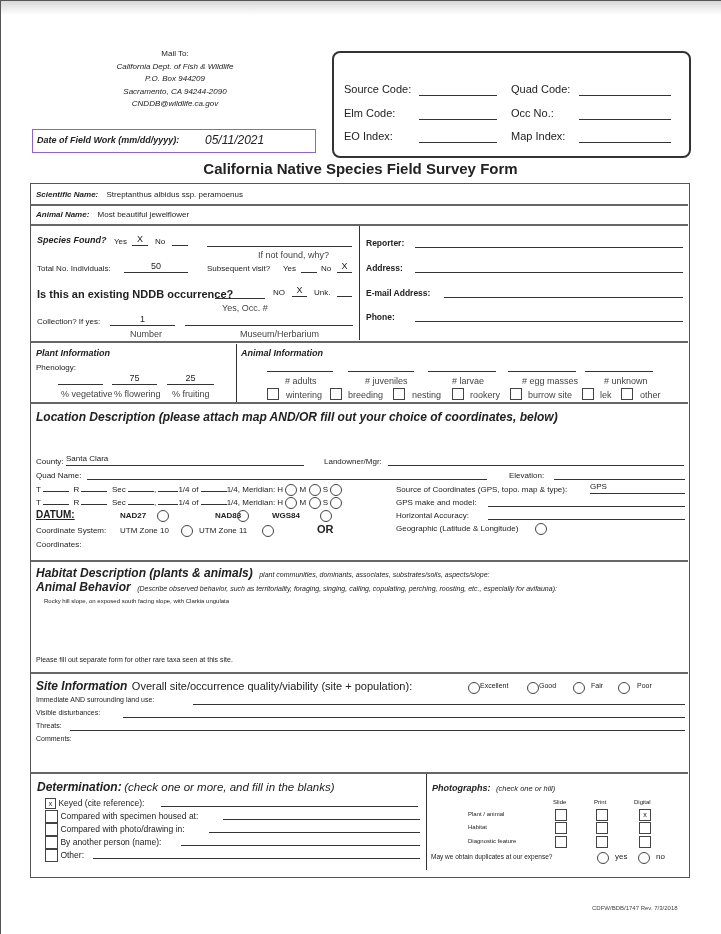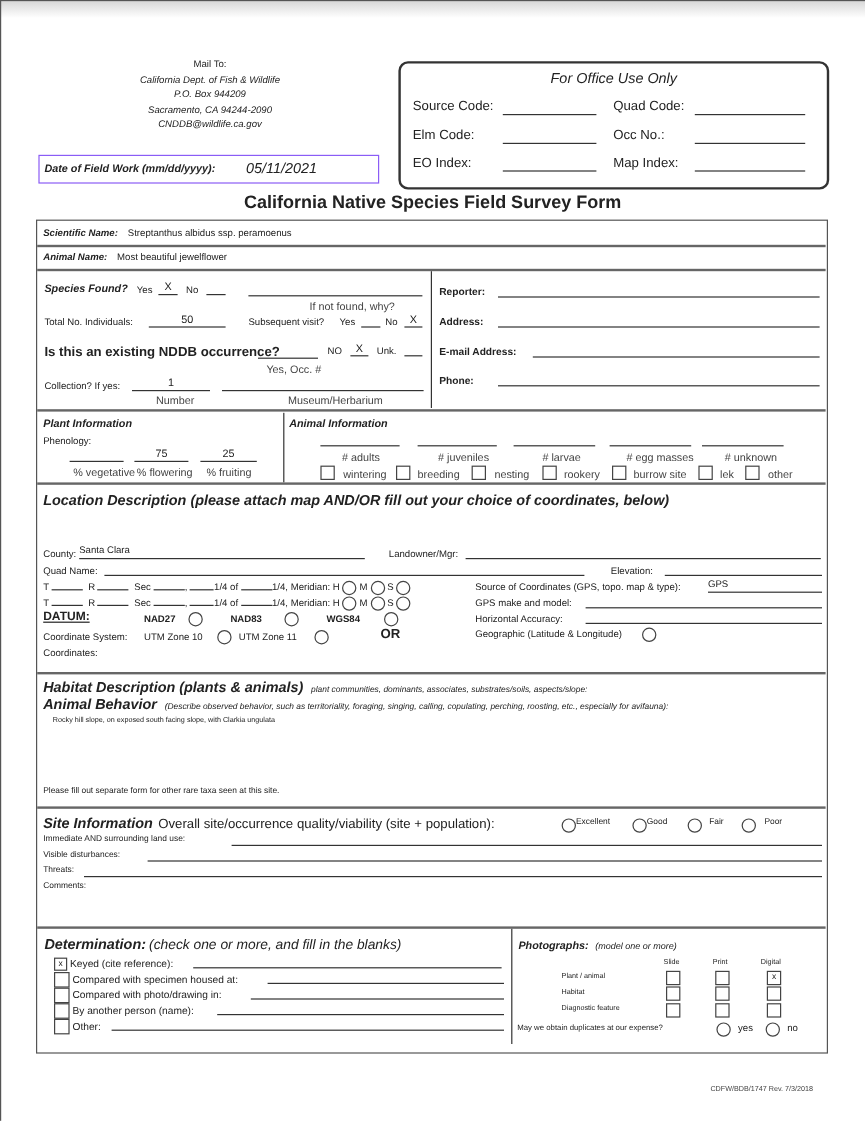--- a/index.html
+++ b/index.html
@@ -37,21 +37,20 @@
   <div class="ital">P.O. Box 944209</div>
   <div class="ital">Sacramento, CA 94244-2090</div>
   <div class="ital">CNDDB@wildlife.ca.gov</div>
 </div>
 <div class="abs" style="left:32px;top:129px;width:282px;height:22px;border:1px solid #8b5cf6;">
   <span class="abs bold ital" style="left:4px;top:5px;font-size:9px;">Date of Field Work (mm/dd/yyyy):</span>
   <span class="abs ital" style="left:172px;top:3px;font-size:12px;">05/11/2021</span>
 </div>
 
 <div class="abs" style="left:332px;top:51px;width:355px;height:103px;border:2px solid #333;border-radius:8px;">
-  <div class="abs ital" style="left:0;top:5px;width:355px;text-align:center;font-size:12px;">For Office Use Only</div>
   <span class="lbl" style="left:10px;top:30px;font-size:11px;text-align:right;">Source Code:</span>
   <span class="ul" style="left:85px;top:42px;width:78px;"></span>
   <span class="lbl" style="left:177px;top:30px;font-size:11px;">Quad Code:</span>
   <span class="ul" style="left:245px;top:42px;width:92px;"></span>
   <span class="lbl" style="left:10px;top:54px;font-size:11px;">Elm Code:</span>
   <span class="ul" style="left:85px;top:66px;width:78px;"></span>
   <span class="lbl" style="left:177px;top:54px;font-size:11px;">Occ No.:</span>
   <span class="ul" style="left:245px;top:66px;width:92px;"></span>
   <span class="lbl" style="left:10px;top:77px;font-size:11px;">EO Index:</span>
   <span class="ul" style="left:85px;top:89px;width:78px;"></span>
@@ -188,21 +187,21 @@
 </div>
 
 <span class="lbl" style="left:396px;top:485px;font-size:8px;">Source of Coordinates (GPS, topo. map &amp; type):</span>
 <span class="abs" style="left:590px;top:482px;width:95px;font-size:8px;border-bottom:1px solid #333;height:11px;">GPS</span>
 <span class="lbl" style="left:396px;top:498px;font-size:8px;">GPS make and model:</span>
 <span class="ul" style="left:488px;top:506px;width:197px;"></span>
 
 <span class="lbl bold" style="left:36px;top:509px;font-size:10px;text-decoration:underline;">DATUM:</span>
 <span class="lbl bold" style="left:120px;top:511px;font-size:8px;">NAD27</span>
 <span class="abs radio" style="left:157px;top:510px;"></span>
-<span class="lbl bold" style="left:192px;top:511px;font-size:8px;">NAD83</span>
+<span class="lbl bold" style="left:215px;top:511px;font-size:8px;">NAD83</span>
 <span class="abs radio" style="left:237px;top:510px;"></span>
 <span class="lbl bold" style="left:272px;top:511px;font-size:8px;">WGS84</span>
 <span class="abs radio" style="left:320px;top:510px;"></span>
 <span class="lbl" style="left:396px;top:511px;font-size:8px;">Horizontal Accuracy:</span>
 <span class="ul" style="left:488px;top:519px;width:197px;"></span>
 
 <span class="lbl" style="left:36px;top:526px;font-size:8px;">Coordinate System:</span>
 <span class="lbl" style="left:120px;top:526px;font-size:8px;">UTM Zone 10</span>
 <span class="abs radio" style="left:181px;top:525px;"></span>
 <span class="lbl" style="left:199px;top:526px;font-size:8px;">UTM Zone 11</span>
@@ -279,21 +278,21 @@
   </div>
   <div style="height:13px;position:relative;">
     <span class="chkbig"></span>
     <span>Other:</span>
     <span class="abs" style="left:48px;top:9px;width:327px;border-bottom:1px solid #333;"></span>
   </div>
 </div>
 
 <div class="lbl" style="left:432px;top:783px;">
   <span class="bold ital" style="font-size:9px;">Photographs:</span>
-  <span class="ital" style="font-size:7.5px;margin-left:3px;">(model one or more)</span>
+  <span class="ital" style="font-size:7.5px;margin-left:3px;">(check one or hill)</span>
 </div>
 <span class="lbl" style="left:553px;top:799px;font-size:6px;">Slide</span>
 <span class="lbl" style="left:594px;top:799px;font-size:6px;">Print</span>
 <span class="lbl" style="left:634px;top:799px;font-size:6px;">Digital</span>
 
 <span class="lbl" style="left:468px;top:811px;font-size:6px;">Plant / animal</span>
 <span class="abs chk" style="left:555px;top:809px;"></span>
 <span class="abs chk" style="left:596px;top:809px;"></span>
 <span class="abs chk" style="left:639px;top:809px;">x</span>
 

